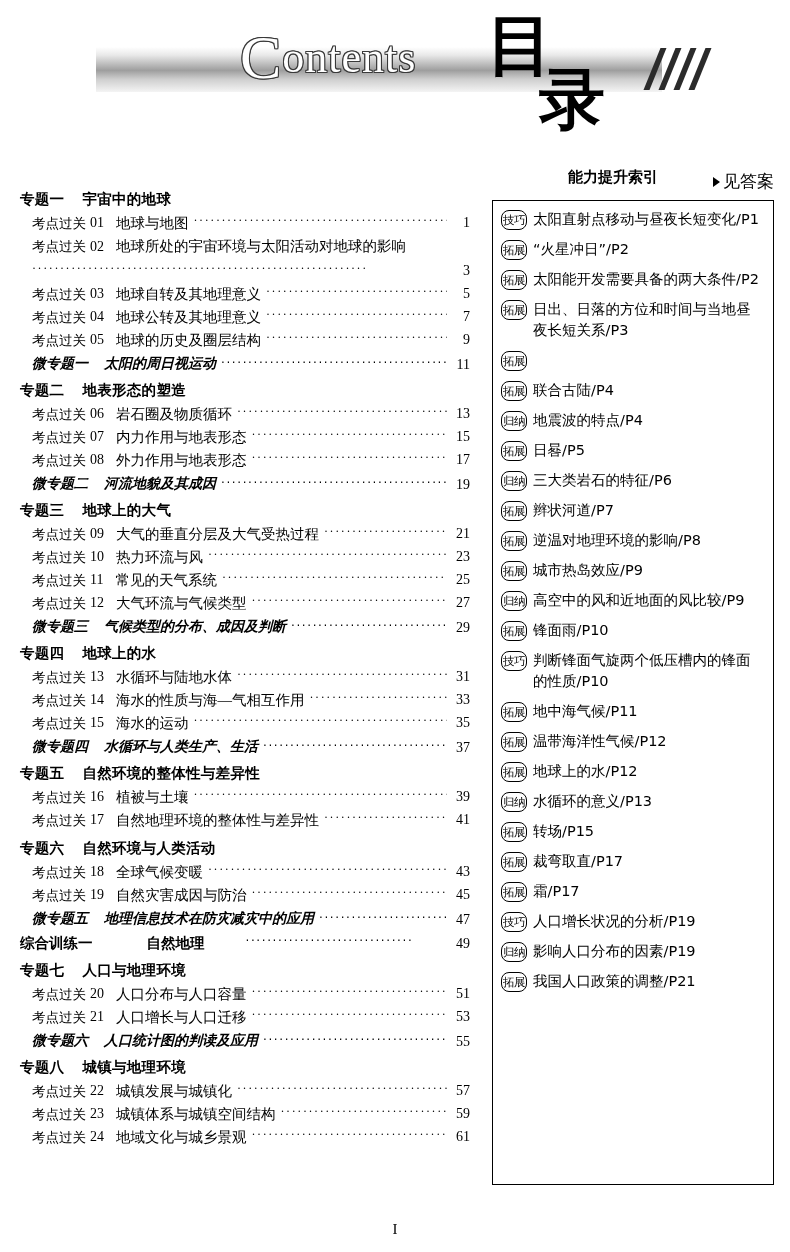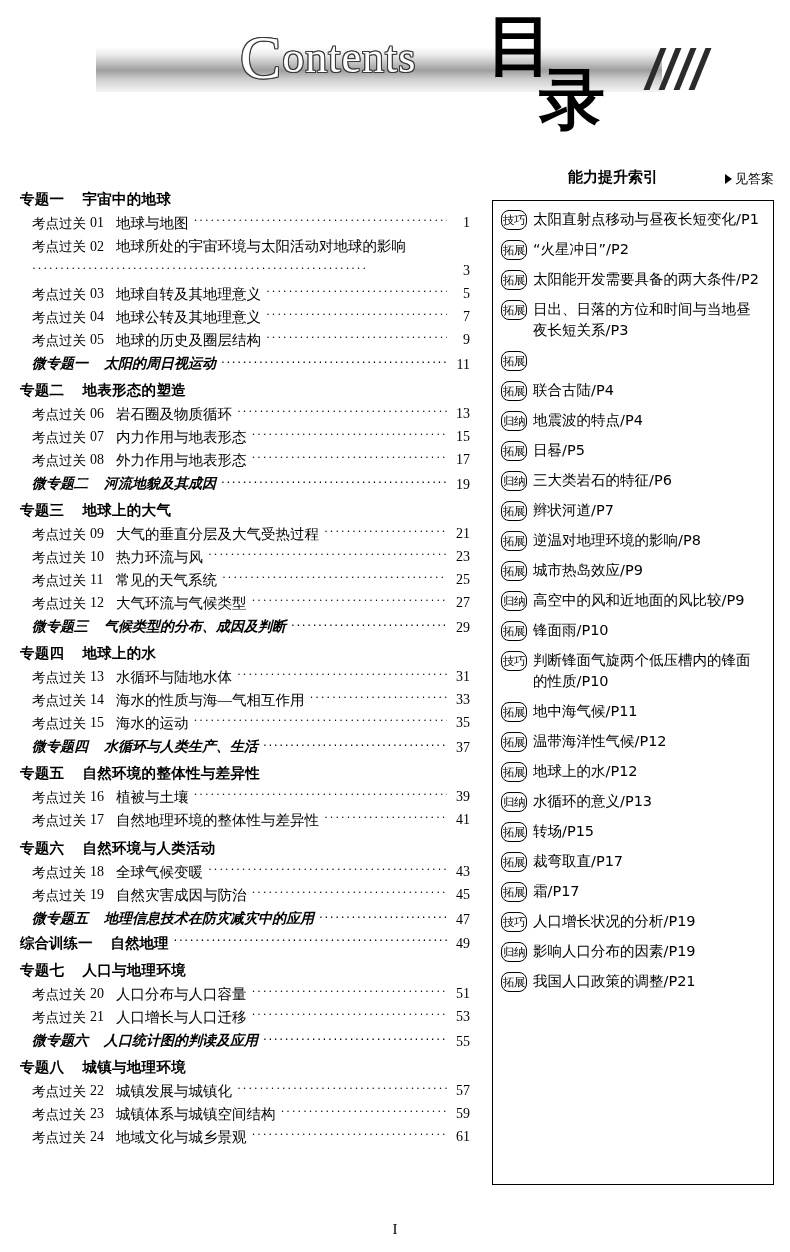--- a/index.html
+++ b/index.html
@@ -199,20 +199,21 @@
   }
 
   .zonghe {
     font-family: "DejaVu Sans", "Liberation Sans", sans-serif;
     font-weight: bold;
     font-size: 14.5px;
     display: flex;
     align-items: baseline;
     margin: 6px 0 4px 0;
     white-space: nowrap;
+    gap: 36px;
   }
   .zonghe .zname { margin-left: 18px; }
   .zonghe .dots {
     flex: 1 1 auto;
     overflow: hidden;
     margin: 0 5px;
     position: relative;
     top: -3px;
     font-weight: normal;
     font-size: 12px;
@@ -239,21 +240,21 @@
     font-size: 15px;
     position: absolute;
     left: 76px;
     top: 0;
   }
   .right-head .rh-ans {
     position: absolute;
     right: 0;
     top: 2px;
     font-family: "DejaVu Sans", "Liberation Sans", sans-serif;
-    font-size: 13px;
+    font-size: 17px;
     display: flex;
     align-items: center;
   }
   .rh-ans .tri {
     width: 0; height: 0;
     border-left: 7px solid #000;
     border-top: 5px solid transparent;
     border-bottom: 5px solid transparent;
     margin-right: 3px;
   }

